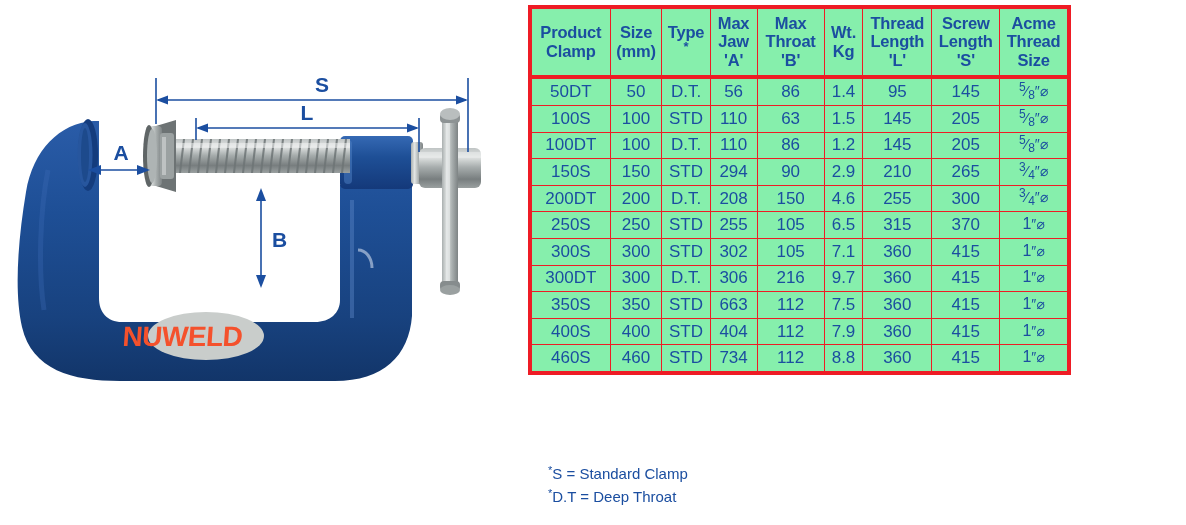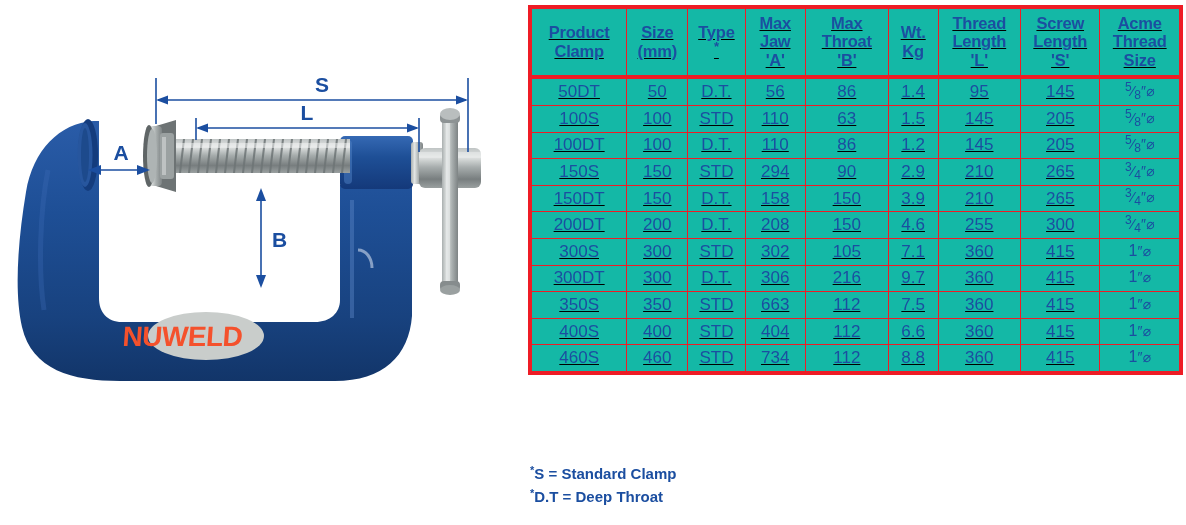--- a/index.html
+++ b/index.html
@@ -5,22 +5,22 @@
   html,body{margin:0;padding:0;background:#ffffff;}
   body{width:1186px;height:525px;position:relative;overflow:hidden;
        font-family:"Liberation Sans","DejaVu Sans",sans-serif;}
 
   
   #illustration{position:absolute;left:0;top:0;width:525px;height:525px;}
   #illustration svg{display:block;}
 
   
   #spec-panel{position:absolute;left:528px;top:5px;width:655px;}
-  table#spec-table{border-collapse:collapse;width:655px;
-      border:4px solid #ee1c25;background:#14b8a6;text-decoration:underline;}
+  table#spec-table{border-collapse:collapse;width:543px;
+      border:4px solid #ee1c25;background:#86efac;}
   table#spec-table th,table#spec-table td{
       border:1.5px solid #ee1c25;
       color:#1b4ea0;text-align:center;vertical-align:middle;
       padding:0;font-size:16.5px;}
   table#spec-table thead th{font-weight:bold;line-height:1.12;
       padding:5px 2px 6px;font-size:16.5px;letter-spacing:-0.2px;}
   table#spec-table thead tr{border-bottom:4px solid #ee1c25;}
   table#spec-table tbody td{height:25.6px;font-weight:normal;font-size:17px;}
   .hdr-sub{font-size:13px;vertical-align:super;line-height:0;}
 
@@ -38,21 +38,21 @@
   
   .frac{display:inline-block;font-size:13px;line-height:1;position:relative;
         top:-1px;white-space:nowrap;}
   .frac .num{font-size:12px;vertical-align:0.45em;}
   .frac .sl{font-size:15px;}
   .frac .den{font-size:12px;vertical-align:-0.18em;}
   .acme-tail{font-size:14px;}
   .whole{font-size:16px;}
 
   
-  #footnotes{position:absolute;left:530px;top:462px;width:420px;font-weight:bold;}
+  #footnotes{position:absolute;left:548px;top:462px;width:420px;}
   .footnote{color:#1b4ea0;font-size:15px;line-height:1.55;white-space:nowrap;}
   .footnote .star{font-size:11px;vertical-align:0.45em;}
 </style>
 </head>
 <body>
 
 <div id="illustration">
 <svg width="525" height="525" viewBox="0 0 525 525" xmlns="http://www.w3.org/2000/svg">
   <defs>
     <linearGradient id="gMetal" x1="0" y1="0" x2="0" y2="1">
@@ -284,42 +284,42 @@
           <td class="c-size">150</td>
           <td class="c-type">STD</td>
           <td class="c-jaw">294</td>
           <td class="c-throat">90</td>
           <td class="c-wt">2.9</td>
           <td class="c-tl">210</td>
           <td class="c-sl">265</td>
           <td class="c-acme"><span class="frac"><span class="num">3</span><span class="sl">⁄</span><span class="den">4</span><span class="acme-tail">″⌀</span></span></td>
         </tr>
         <tr>
-          <td class="c-code">150DT</td>
-          <td class="c-size">150</td>
-          <td class="c-type">D.T.</td>
-          <td class="c-jaw">158</td>
-          <td class="c-throat">150</td>
-          <td class="c-wt">3.9</td>
-          <td class="c-tl">210</td>
-          <td class="c-sl">265</td>
-          <td class="c-acme"><span class="frac"><span class="num">3</span><span class="sl">⁄</span><span class="den">4</span><span class="acme-tail">″⌀</span></span></td>
-        </tr>
-        <tr>
           <td class="c-code">200DT</td>
           <td class="c-size">200</td>
           <td class="c-type">D.T.</td>
           <td class="c-jaw">208</td>
           <td class="c-throat">150</td>
           <td class="c-wt">4.6</td>
           <td class="c-tl">255</td>
           <td class="c-sl">300</td>
           <td class="c-acme"><span class="frac"><span class="num">3</span><span class="sl">⁄</span><span class="den">4</span><span class="acme-tail">″⌀</span></span></td>
         </tr>
         <tr>
+          <td class="c-code">250S</td>
+          <td class="c-size">250</td>
+          <td class="c-type">STD</td>
+          <td class="c-jaw">255</td>
+          <td class="c-throat">105</td>
+          <td class="c-wt">6.5</td>
+          <td class="c-tl">315</td>
+          <td class="c-sl">370</td>
+          <td class="c-acme"><span class="frac"><span class="whole">1</span><span class="acme-tail">″⌀</span></span></td>
+        </tr>
+        <tr>
           <td class="c-code">300S</td>
           <td class="c-size">300</td>
           <td class="c-type">STD</td>
           <td class="c-jaw">302</td>
           <td class="c-throat">105</td>
           <td class="c-wt">7.1</td>
           <td class="c-tl">360</td>
           <td class="c-sl">415</td>
           <td class="c-acme"><span class="frac"><span class="whole">1</span><span class="acme-tail">″⌀</span></span></td>
         </tr>
@@ -344,21 +344,21 @@
           <td class="c-tl">360</td>
           <td class="c-sl">415</td>
           <td class="c-acme"><span class="frac"><span class="whole">1</span><span class="acme-tail">″⌀</span></span></td>
         </tr>
         <tr>
           <td class="c-code">400S</td>
           <td class="c-size">400</td>
           <td class="c-type">STD</td>
           <td class="c-jaw">404</td>
           <td class="c-throat">112</td>
-          <td class="c-wt">6.6</td>
+          <td class="c-wt">7.9</td>
           <td class="c-tl">360</td>
           <td class="c-sl">415</td>
           <td class="c-acme"><span class="frac"><span class="whole">1</span><span class="acme-tail">″⌀</span></span></td>
         </tr>
         <tr>
           <td class="c-code">460S</td>
           <td class="c-size">460</td>
           <td class="c-type">STD</td>
           <td class="c-jaw">734</td>
           <td class="c-throat">112</td>

